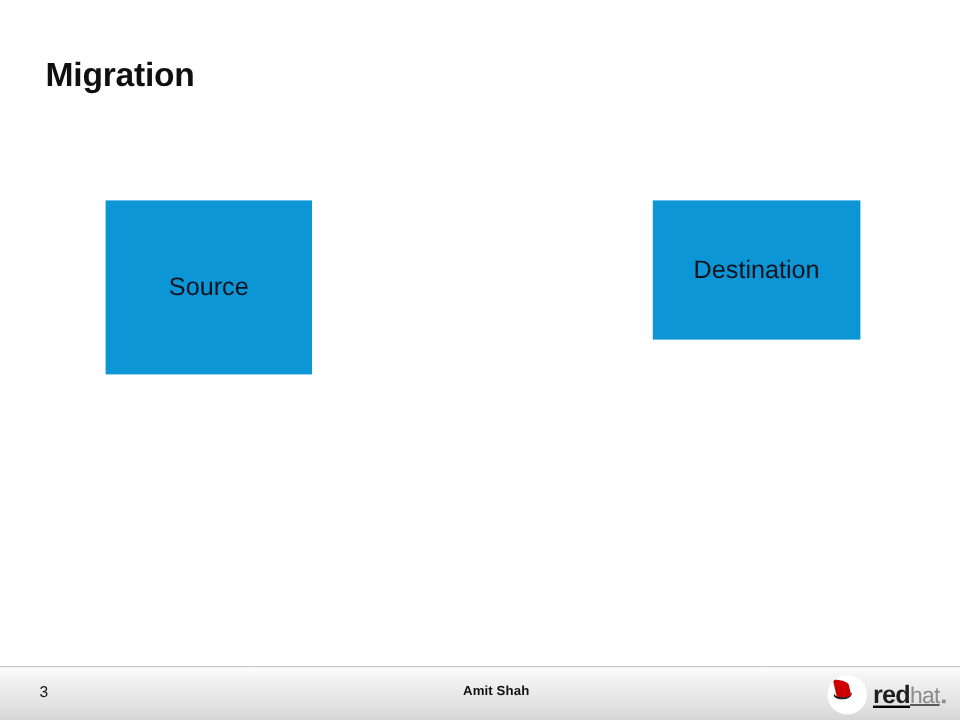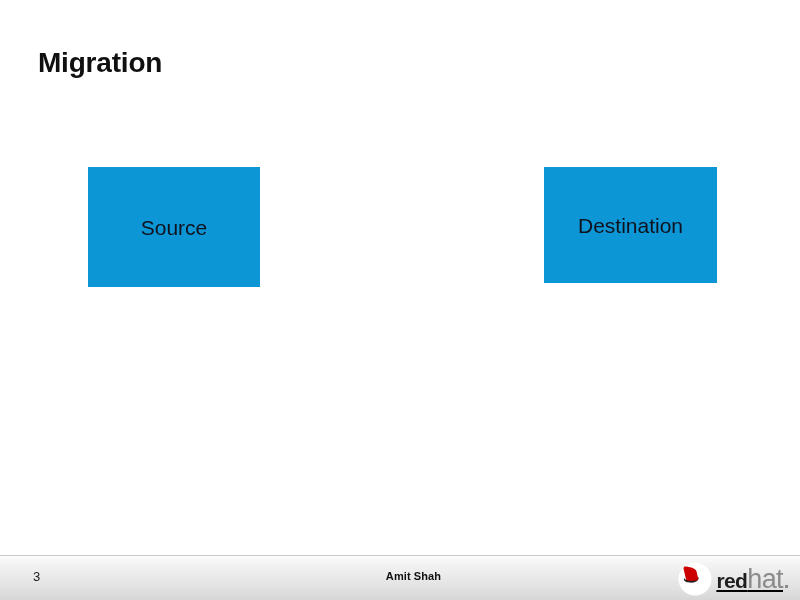--- a/index.html
+++ b/index.html
@@ -58,21 +58,21 @@
     font-weight: normal;
     color: #10131e;
     line-height: 1;
     white-space: nowrap;
   }
 
   #node-source {
     left: 88px;
     top: 167px;
     width: 172px;
-    height: 120px;
+    height: 145px;
   }
 
   #node-destination {
     left: 544px;
     top: 167px;
     width: 173px;
     height: 116px;
   }
 
   
@@ -135,21 +135,21 @@
   }
 
   .rh-word-red {
     font-size: 21px;
     font-weight: bold;
     color: #1f1f1f;
     letter-spacing: -0.6px;
   }
 
   .rh-word-hat {
-    font-size: 27px;
+    font-size: 19px;
     font-weight: normal;
     color: #8b8b8b;
     letter-spacing: -0.6px;
   }
 
   .rh-tm-dot {
     display: inline-block;
     width: 3px;
     height: 3px;
     background: #8b8b8b;

